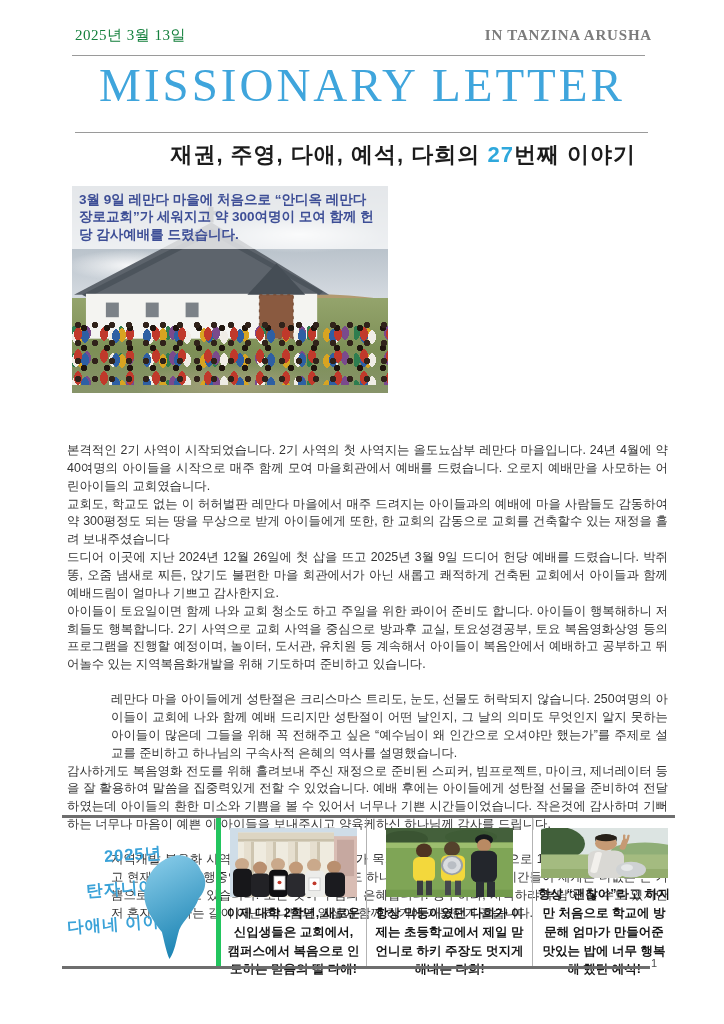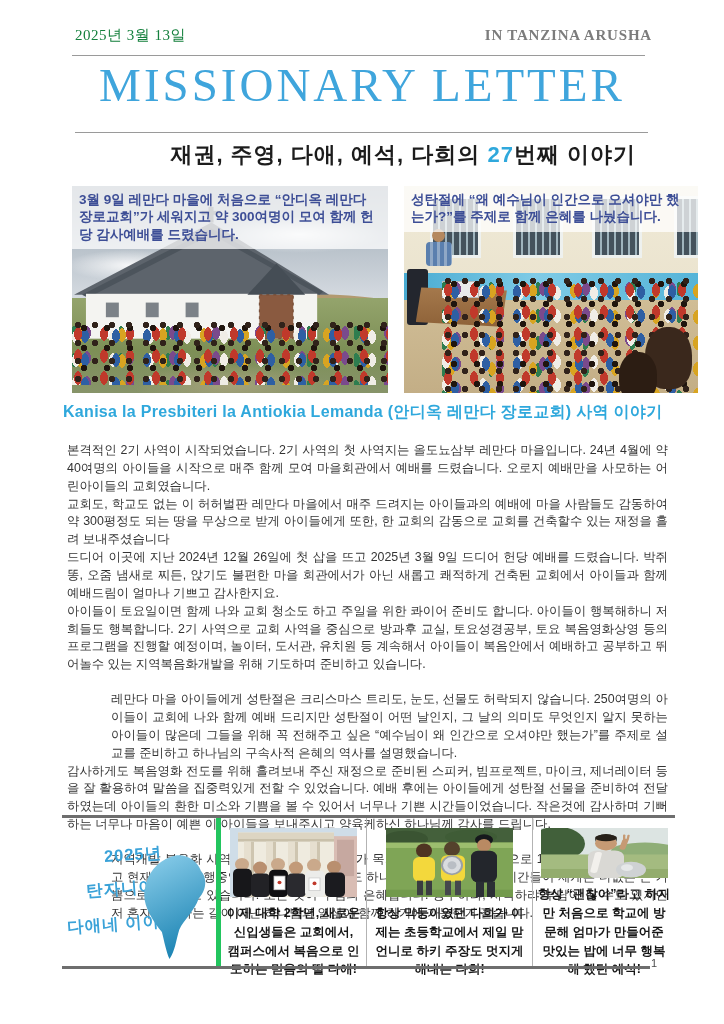--- a/index.html
+++ b/index.html
@@ -131,41 +131,22 @@
         <rect x="74" y="100" width="13" height="15" fill="#7c8288"></rect>
         <rect x="114" y="100" width="13" height="15" fill="#7c8288"></rect>
         <polygon points="176,92 205,60 234,92" fill="#454d55"></polygon>
         <rect x="188" y="92" width="34" height="45" fill="#8a5a40"></rect>
         <rect x="188" y="92" width="34" height="45" fill="none" stroke="#6e452f" stroke-width="1" stroke-dasharray="3 4"></rect>
       </svg>
       <div class="crowd pl-crowd"></div>
       <div class="photo-caption">3월 9일 레만다 마을에 처음으로 “안디옥 레만다 장로교회”가 세워지고 약 300여명이 모여 함께 헌당 감사예배를 드렸습니다.</div>
     </div>
 
-    <div class="photo photo-right">
-      <div class="pr-wall"></div>
-      <div class="pr-band"></div>
-      <div class="pr-floor"></div>
-      <div class="pr-window pr-w1"></div>
-      <div class="pr-window pr-w2"></div>
-      <div class="pr-window pr-w3"></div>
-      <div class="pr-window pr-w4"></div>
-      <div class="pr-speaker"></div>
-      <div class="pr-teacher-head"></div>
-      <div class="pr-teacher-body"></div>
-      <div class="pr-desk"></div>
-      <div class="pr-box"></div>
-      <div class="crowd pr-crowd"></div>
-      <div class="pr-bighead1"></div>
-      <div class="pr-bighead2"></div>
-      <div class="photo-caption">성탄절에 “왜 예수님이 인간으로 오셔야만 했는가?”를 주제로 함께 은혜를 나눴습니다.</div>
-    </div>
-  </div>
-
-  <div class="section-heading">Kanisa la Presbiteri la Antiokia Lemanda (안디옥 레만다 장로교회) 사역 이야기</div>
+  </div>
+
 
   <div class="article">
     <p>본격적인 2기 사역이 시작되었습니다. 2기 사역의 첫 사역지는 올도뇨삼부 레만다 마을입니다. 24년 4월에 약 40여명의 아이들을 시작으로 매주 함께 모여 마을회관에서 예배를 드렸습니다. 오로지 예배만을 사모하는 어린아이들의 교회였습니다.</p>
     <p>교회도, 학교도 없는 이 허허벌판 레만다 마을에서 매주 드려지는 아이들과의 예배에 마을 사람들도 감동하여 약 300평정도 되는 땅을 무상으로 받게 아이들에게 또한, 한 교회의 감동으로 교회를 건축할수 있는 재정을 흘려 보내주셨습니다</p>
     <p>드디어 이곳에 지난 2024년 12월 26일에 첫 삽을 뜨고 2025년 3월 9일 드디어 헌당 예배를 드렸습니다. 박쥐 똥, 오줌 냄새로 찌든, 앉기도 불편한 마을 회관에서가 아닌 새롭고 쾌적하게 건축된 교회에서 아이들과 함께 예배드림이 얼마나 기쁘고 감사한지요.</p>
     <p>아이들이 토요일이면 함께 나와 교회 청소도 하고 주일을 위한 콰이어 준비도 합니다. 아이들이 행복해하니 저희들도 행복합니다. 2기 사역으로 교회 사역을 중심으로 방과후 교실, 토요성경공부, 토요 복음영화상영 등의 프로그램을 진행할 예정이며, 놀이터, 도서관, 유치원 등 계속해서 아이들이 복음안에서 예배하고 공부하고 뛰어놀수 있는 지역복음화개발을 위해  기도하며 준비하고 있습니다.</p>
     <p class="gap-before">레만다 마을 아이들에게 성탄절은 크리스마스 트리도, 눈도, 선물도 허락되지 않습니다. 250여명의 아이들이 교회에 나와 함께 예배 드리지만 성탄절이 어떤 날인지, 그 날의 의미도 무엇인지 알지 못하는 아이들이 많은데 그들을 위해 꼭 전해주고 싶은 “예수님이 왜 인간으로 오셔야만 했는가”를 주제로 설교를 준비하고 하나님의 구속사적 은혜의 역사를 설명했습니다.</p>
     <p>감사하게도 복음영화 전도를 위해 흘려보내 주신 재정으로 준비된 스피커, 빔프로젝트, 마이크, 제너레이터 등을 잘 활용하여 말씀을 집중력있게 전할 수 있었습니다. 예배 후에는 아이들에게 성탄절 선물을 준비하여 전달하였는데 아이들의 환한 미소와 기쁨을 볼 수 있어서 너무나 기쁜 시간들이었습니다. 작은것에 감사하며 기뻐하는 너무나 마음이 예쁜 이 아이들을 보내주시고 양육케하신 하나님께 감사를 드립니다.</p>
     <p class="gap-before">지역개발 복음화 사역을 위해 고재권 선교사가 목회학을 우수한(?) 성적으로 1학기를 잘 마무리 하였고 현재 2학기 진행중입니다. 늦깎이 공부에도 하나님을 더 알아가는 이 시간들이 제게는 더없는 큰 기쁨으로 여겨지고 있습니다. 모든 것이 주님의 은혜입니다. 공부하랴, 사역하랴 부담이 될 수도 있지만 저 혼자 걸어가는 길이 아닌 하나님의 열심이 함께 하기에 가능한거 같습니다.</p>
   </div>

